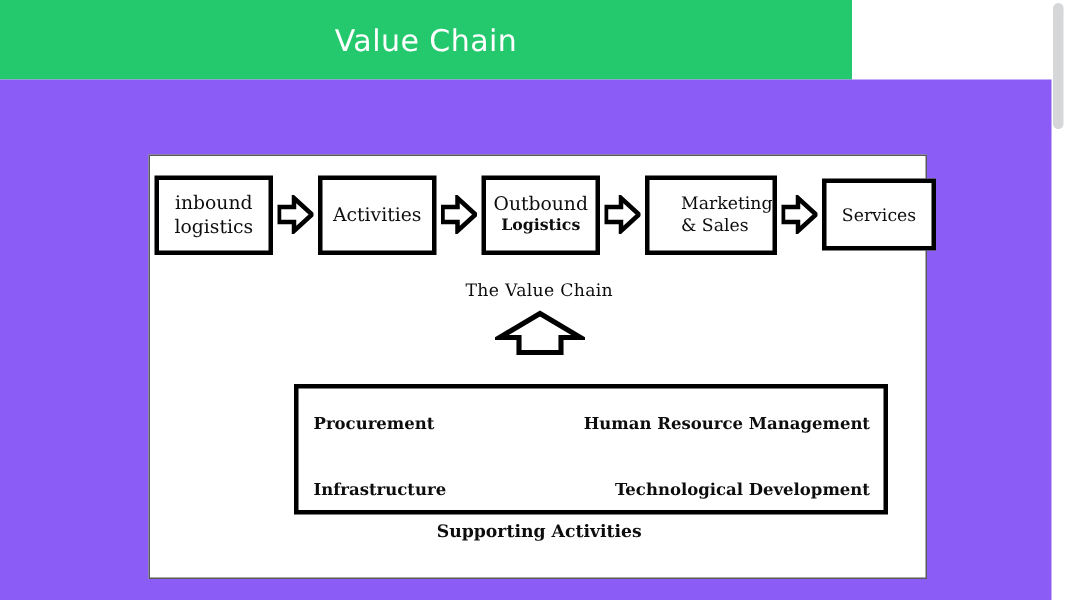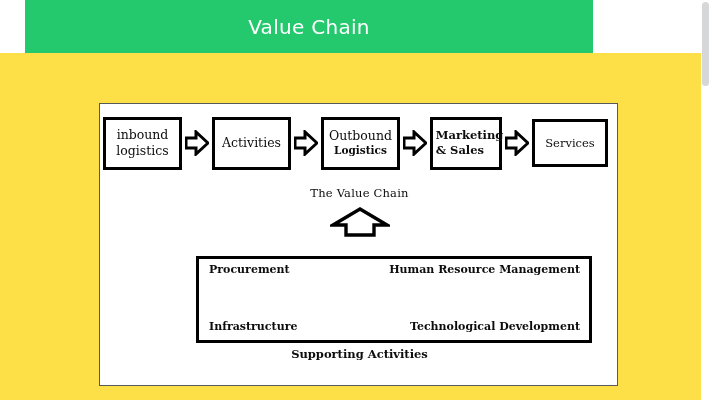--- a/index.html
+++ b/index.html
@@ -21,21 +21,20 @@
     position: absolute;
     left: 0;
     top: 0;
     width: 568px;
     height: 53px;
     background: #24c96d;
     display: flex;
     align-items: center;
     justify-content: center;
     box-sizing: border-box;
-    margin-left: 25px;
   }
   .header-title {
     color: #ffffff;
     font-size: 20px;
     font-family: "DejaVu Sans", sans-serif;
     font-weight: 400;
     letter-spacing: 0.3px;
     line-height: 1;
   }
 
@@ -58,21 +57,21 @@
     border-radius: 4px;
   }
 
   
   .content-area {
     position: absolute;
     left: 0;
     top: 53px;
     width: 701px;
     height: 347px;
-    background: #fde047;
+    background: #8b5cf6;
   }
 
   .figure-frame {
     position: absolute;
     left: 99px;
     top: 50px;
     width: 519px;
     height: 283px;
     border: 1px solid #58595b;
     background: #ffffff;
@@ -102,21 +101,21 @@
     font-family: "DejaVu Serif", serif;
     color: #0d0d0d;
     flex: none;
   }
   .chain-box .line1 { display: block; }
   .chain-box .line2 { display: block; }
 
   .box-inbound   { width: 79px; height: 53px; margin-left: 1px; font-size: 12.5px; line-height: 16px; }
   .box-operations{ width: 79px; height: 53px; font-size: 12.5px; line-height: 16px; }
   .box-outbound  { width: 79px; height: 53px; font-size: 12.5px; line-height: 15px; }
-  .box-marketing { width: 72px; height: 53px; font-size: 11.5px; line-height: 15px; font-weight: 700; text-align: left; padding-left: 7px; justify-content: center; }
+  .box-marketing { width: 88px; height: 53px; font-size: 11.5px; line-height: 15px; font-weight: 400; text-align: left; padding-left: 7px; justify-content: flex-end; }
   .box-services  { width: 76px; height: 48px; font-size: 11.5px; line-height: 15px; font-weight: 400; }
 
   .box-outbound .line1 { font-size: 12.5px; font-weight: 400; }
   .box-outbound .line2 { font-size: 10.5px; font-weight: 700; }
 
   
   .chain-arrow {
     flex: none;
     width: 24px;
     height: 26px;
@@ -160,21 +159,21 @@
     background: #ffffff;
   }
   .support-row {
     position: absolute;
     left: 0;
     width: 100%;
     height: 20px;
     display: flex;
     align-items: center;
   }
-  .support-row-1 { top: 0; }
+  .support-row-1 { top: 13px; }
   .support-row-2 { top: 57px; }
 
   .support-cell {
     font-family: "DejaVu Serif", serif;
     font-weight: 700;
     font-size: 11px;
     color: #0d0d0d;
     white-space: nowrap;
   }
   .cell-left  { position: absolute; left: 10px; }

